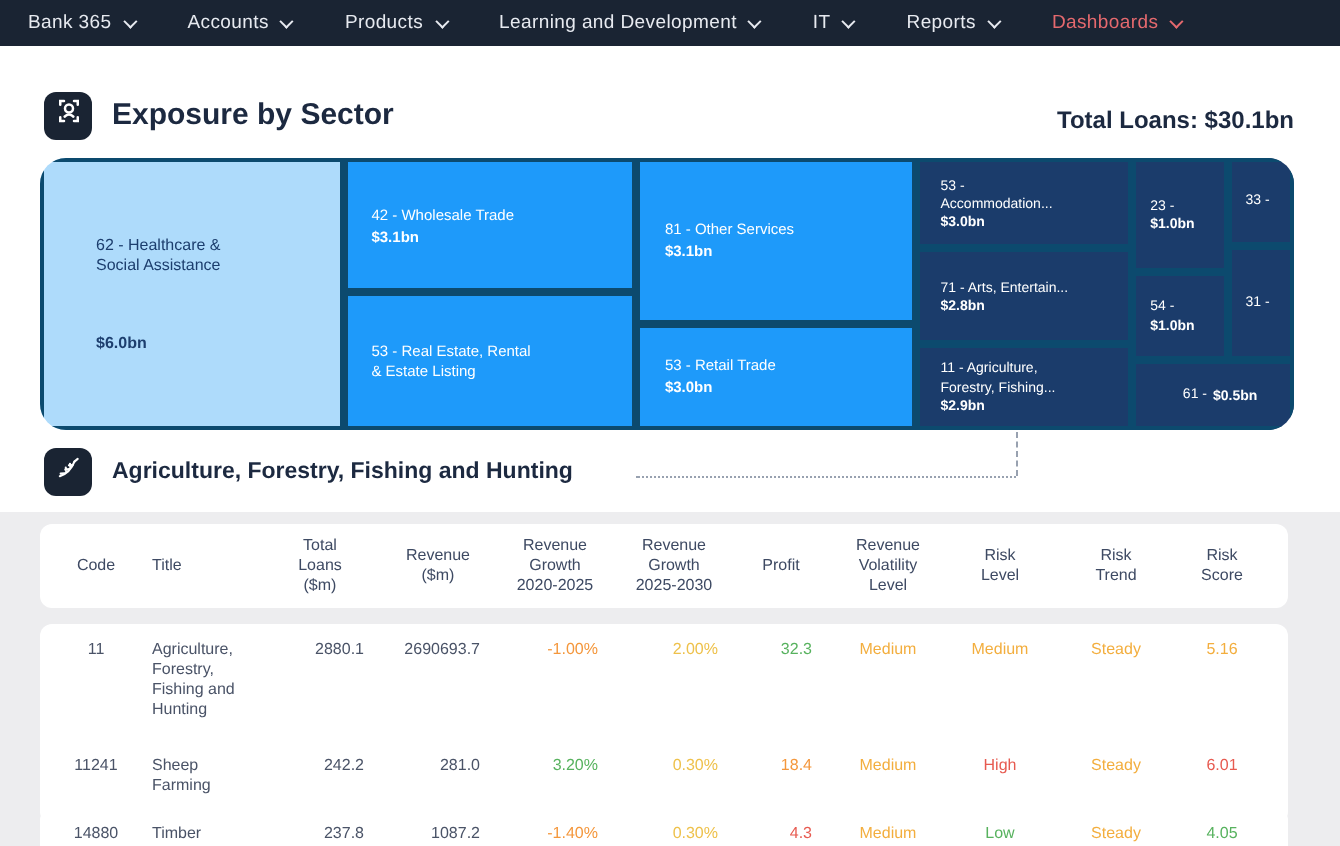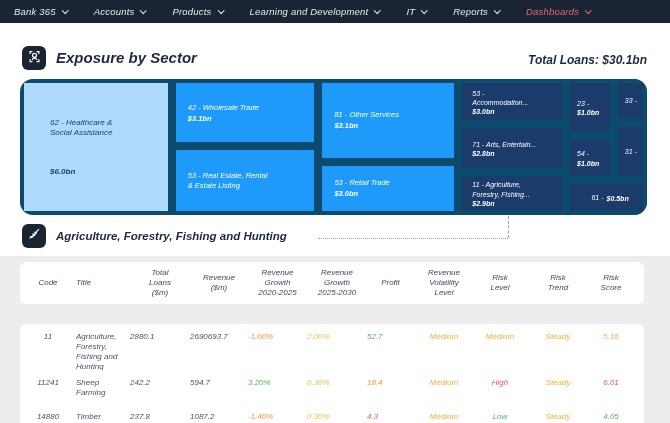--- a/index.html
+++ b/index.html
@@ -1,38 +1,38 @@
 <!DOCTYPE html>
 <html><head>
 <meta charset="utf-8">
 <style>
   * { margin:0; padding:0; box-sizing:border-box; }
   html,body { width:670px; height:423px; overflow:hidden; background:#fff;
     font-family:"Liberation Sans", sans-serif; }
-  #page { position:relative; width:670px; height:423px; background:#fff; overflow:hidden;font-style:italic; }
+  #page { position:relative; width:670px; height:423px; background:#fff; overflow:hidden; }
 
   
   .nav { position:absolute; left:0; top:0; width:670px; height:23px; background:#1A2433;
     display:flex; align-items:center; padding-left:14px; gap:27px; }
   .nav-item { display:inline-flex; align-items:center; gap:6px; color:#E7EAF0;
     font-size:9.5px; letter-spacing:.2px; cursor:pointer; white-space:nowrap; }
   .nav-item.active { color:#E5696E; }
   .chev { width:5px; height:5px; border-right:1.3px solid currentColor;
     border-bottom:1.3px solid currentColor; transform:rotate(45deg) translateY(-1px); }
 
   
   .hdr-icon { position:absolute; left:22px; top:46px; width:24px; height:24px;
     background:#1A2433; border-radius:6px; display:flex; align-items:center; justify-content:center; }
   .page-title { position:absolute; left:56px; top:49px; font-size:15px; font-weight:700; color:#1C2940; }
   .total-loans { position:absolute; right:23px; top:53px; font-size:12px; font-weight:700; color:#1C2940; }
 
   
   .treemap { position:absolute; left:20px; top:79px; width:627px; height:136px;
     background:#fff; border-radius:13px; overflow:hidden; }
-  .tm-cell { position:absolute; border:4px solid #0c4a6e; display:flex; flex-direction:column;
+  .tm-cell { position:absolute; border:2px solid #0c4a6e; display:flex; flex-direction:column;
     justify-content:center; cursor:pointer; }
   .tm-cell .lbl { white-space:pre-line; line-height:1.3; }
   .tm-cell .val { font-weight:700; margin-top:1px; }
   .sh-light { background:#AEDBFB; color:#1C3E6E; }
   .sh-mid   { background:#1E9AFA; color:#FFFFFF; }
   .sh-dark  { background:#1B3C6B; color:#FFFFFF; }
   .pad-xl { padding-left:26px; font-size:8px; }
   .pad-md { padding-left:12px; font-size:7.5px; }
   .pad-sm { padding-left:10px; font-size:7px; }
   .pad-xs { padding-left:7px;  font-size:7px; }
@@ -53,21 +53,21 @@
   .panel { position:absolute; left:0; top:256px; width:670px; height:167px; background:#EDEDEF; }
   .tgrid { display:grid;
     grid-template-columns:32px 66px 60px 58px 59px 60px 47px 60px 52px 64px 42px; }
   .thead-card { position:absolute; left:20px; top:262px; width:624px; height:42px;
     background:#fff; border-radius:6px; padding:0 12px; align-items:center; }
   .th { font-size:8px; line-height:1.25; color:#3E4A63; white-space:pre-line; text-align:center; }
   .row-card { position:absolute; left:20px; width:624px; background:#fff; border-radius:6px;
     padding:8px 12px 0 12px; align-items:start; cursor:pointer; }
   .td { font-size:8px; line-height:1.25; color:#4A5367; }
   .al-l { text-align:left; padding-left:12px; }
-  .al-r { text-align:left; padding-right:8px; }
+  .al-r { text-align:right; padding-right:8px; }
   .al-c { text-align:center; }
   .c-amber  { color:#F3AE3E; }
   .c-orange { color:#F4973C; }
   .c-gold   { color:#EEC14B; }
   .c-green  { color:#57B25E; }
   .c-red    { color:#E75A50; }
 </style>
 </head>
 <body>
 
@@ -204,38 +204,38 @@
 Volatility
 Level</div>
       <div class="th al-c">Risk
 Level</div>
       <div class="th al-c">Risk
 Trend</div>
       <div class="th al-c">Risk
 Score</div>
     </div>
   <div id="rows-host">
-      <div class="row-card tgrid" style="top: 324px; height: 74px;">
+      <div class="row-card tgrid" style="top: 312px; height: 74px;">
         <div class="td al-c">11</div>
         <div class="td al-l">Agriculture, Forestry, Fishing and Hunting</div>
         <div class="td al-r">2880.1</div>
         <div class="td al-r">2690693.7</div>
         <div class="td al-r c-orange">-1.00%</div>
         <div class="td al-r c-gold">2.00%</div>
-        <div class="td al-r c-green">52.7</div>
+        <div class="td al-r c-green">32.3</div>
         <div class="td al-c c-amber">Medium</div>
         <div class="td al-c c-amber">Medium</div>
         <div class="td al-c c-amber">Steady</div>
         <div class="td al-c c-amber">5.16</div>
       </div>
       <div class="row-card tgrid" style="top: 370px; height: 42px;">
         <div class="td al-c">11241</div>
         <div class="td al-l">Sheep Farming</div>
         <div class="td al-r">242.2</div>
-        <div class="td al-r">594.7</div>
+        <div class="td al-r">281.0</div>
         <div class="td al-r c-green">3.20%</div>
         <div class="td al-r c-gold">0.30%</div>
         <div class="td al-r c-orange">18.4</div>
         <div class="td al-c c-amber">Medium</div>
         <div class="td al-c c-red">High</div>
         <div class="td al-c c-amber">Steady</div>
         <div class="td al-c c-red">6.01</div>
       </div>
       <div class="row-card tgrid" style="top: 404px; height: 34px;">
         <div class="td al-c">14880</div>

